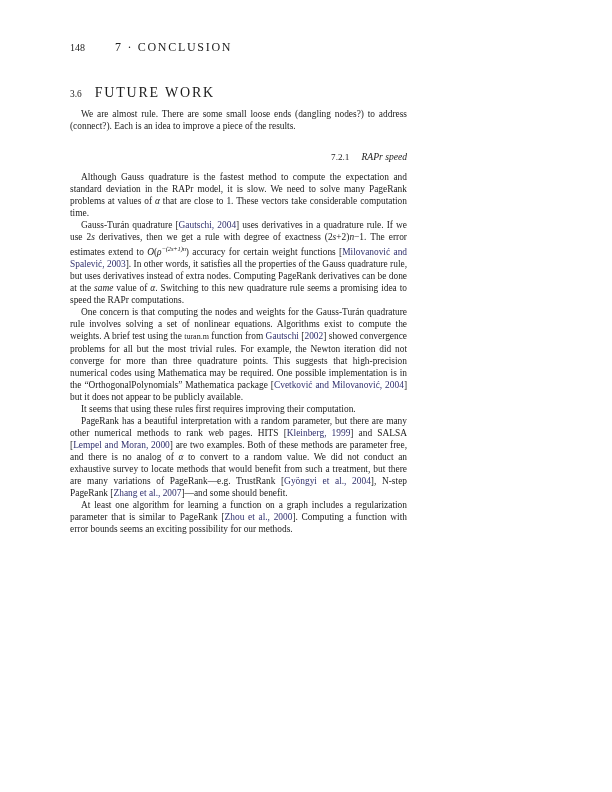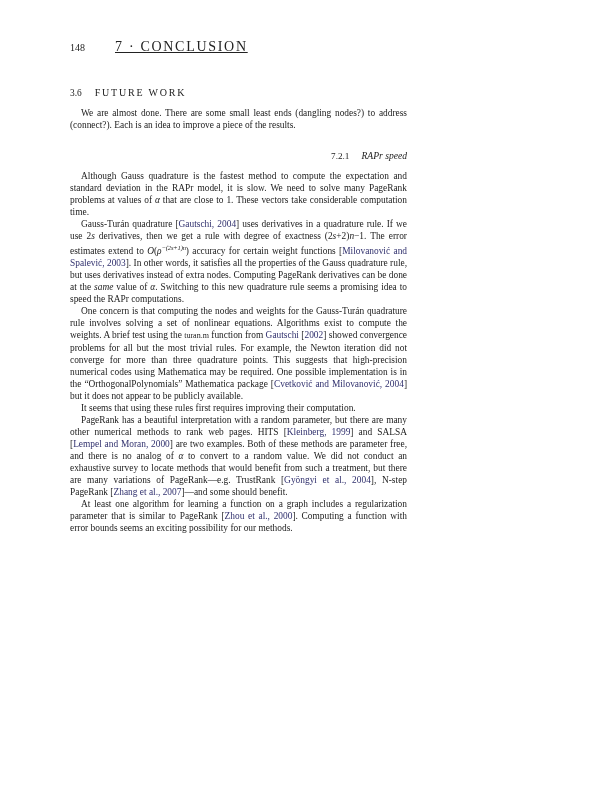--- a/index.html
+++ b/index.html
@@ -17,42 +17,41 @@
     margin-left: 70px;
     white-space: nowrap;
   }
   .page-num {
     display: inline-block;
     width: 45px;
     font-size: 10px;
     color: #222222;
   }
   .chapter-title {
-    font-size: 14px;
+    font-size: 12px;
     letter-spacing: 1.7px;
     color: #222222;
-    text-decoration: underline;
   }
   .textblock {
     margin-left: 70px;
     width: 337px;
     font-size: 9.4px;
     line-height: 12px;
     text-align: justify;
   }
   .section-head {
     margin-top: 32px;
     text-align: left;
   }
   .sec-num {
     font-size: 9.4px;
     margin-right: 13px;
   }
   .sec-title {
-    font-size: 10px;
+    font-size: 14px;
     letter-spacing: 1.8px;
   }
   .subsection-head {
     margin-top: 19px;
     margin-bottom: 8px;
     text-align: right;
   }
   .sub-num {
     font-size: 9.2px;
     margin-right: 12px;
@@ -88,21 +87,21 @@
   <div class="running-header">
     <span class="page-num">148</span><span class="chapter-title">7 · CONCLUSION</span>
   </div>
 
   <div class="textblock">
 
     <div class="section-head">
       <span class="sec-num">3.6</span><span class="sec-title">FUTURE WORK</span>
     </div>
 
-    <p class="para first"><span>We are almost done. There are some small least ends (dangling nodes?) to address (connect?). Each is an idea to improve a piece of the results.</span></p>
+    <p class="para first"><span>We are almost rule. There are some small loose ends (dangling nodes?) to address (connect?). Each is an idea to improve a piece of the results.</span></p>
 
     <div class="subsection-head">
       <span class="sub-num">7.2.1</span><span class="sub-title">RAPr speed</span>
     </div>
 
     <p class="para"><span>Although Gauss quadrature is the fastest method to compute the expectation and standard deviation in the RAPr model, it is slow. We need to solve many PageRank problems at values of </span><span class="seg-mi">α</span><span> that are close to 1. These vectors take considerable computation time.</span></p>
     <p class="para"><span>Gauss-Turán quadrature [</span><span class="seg-link">Gautschi, 2004</span><span>] uses derivatives in a quadrature rule. If we use 2</span><span class="seg-mi">s</span><span> derivatives, then we get a rule with degree of exactness (2</span><span class="seg-mi">s</span><span>+2)</span><span class="seg-mi">n</span><span>−1. The error estimates extend to </span><span class="seg-mi">O</span><span>(</span><span class="seg-mi">ρ</span><span class="seg-msup">−(2s+1)n</span><span>) accuracy for certain weight functions [</span><span class="seg-link">Milovanović and Spalević, 2003</span><span>]. In other words, it satisfies all the properties of the Gauss quadrature rule, but uses derivatives instead of extra nodes. Computing PageRank derivatives can be done at the </span><span class="seg-i">same</span><span> value of </span><span class="seg-mi">α</span><span>. Switching to this new quadrature rule seems a promising idea to speed the RAPr computations.</span></p>
     <p class="para"><span>One concern is that computing the nodes and weights for the Gauss-Turán quadrature rule involves solving a set of nonlinear equations. Algorithms exist to compute the weights. A brief test using the </span><span class="seg-mono">turan.m</span><span> function from </span><span class="seg-link">Gautschi</span><span> [</span><span class="seg-link">2002</span><span>] showed convergence problems for all but the most trivial rules. For example, the Newton iteration did not converge for more than three quadrature points. This suggests that high-precision numerical codes using Mathematica may be required. One possible implementation is in the “OrthogonalPolynomials” Mathematica package [</span><span class="seg-link">Cvetković and Milovanović, 2004</span><span>] but it does not appear to be publicly available.</span></p>
     <p class="para"><span>It seems that using these rules first requires improving their computation.</span></p>
 

